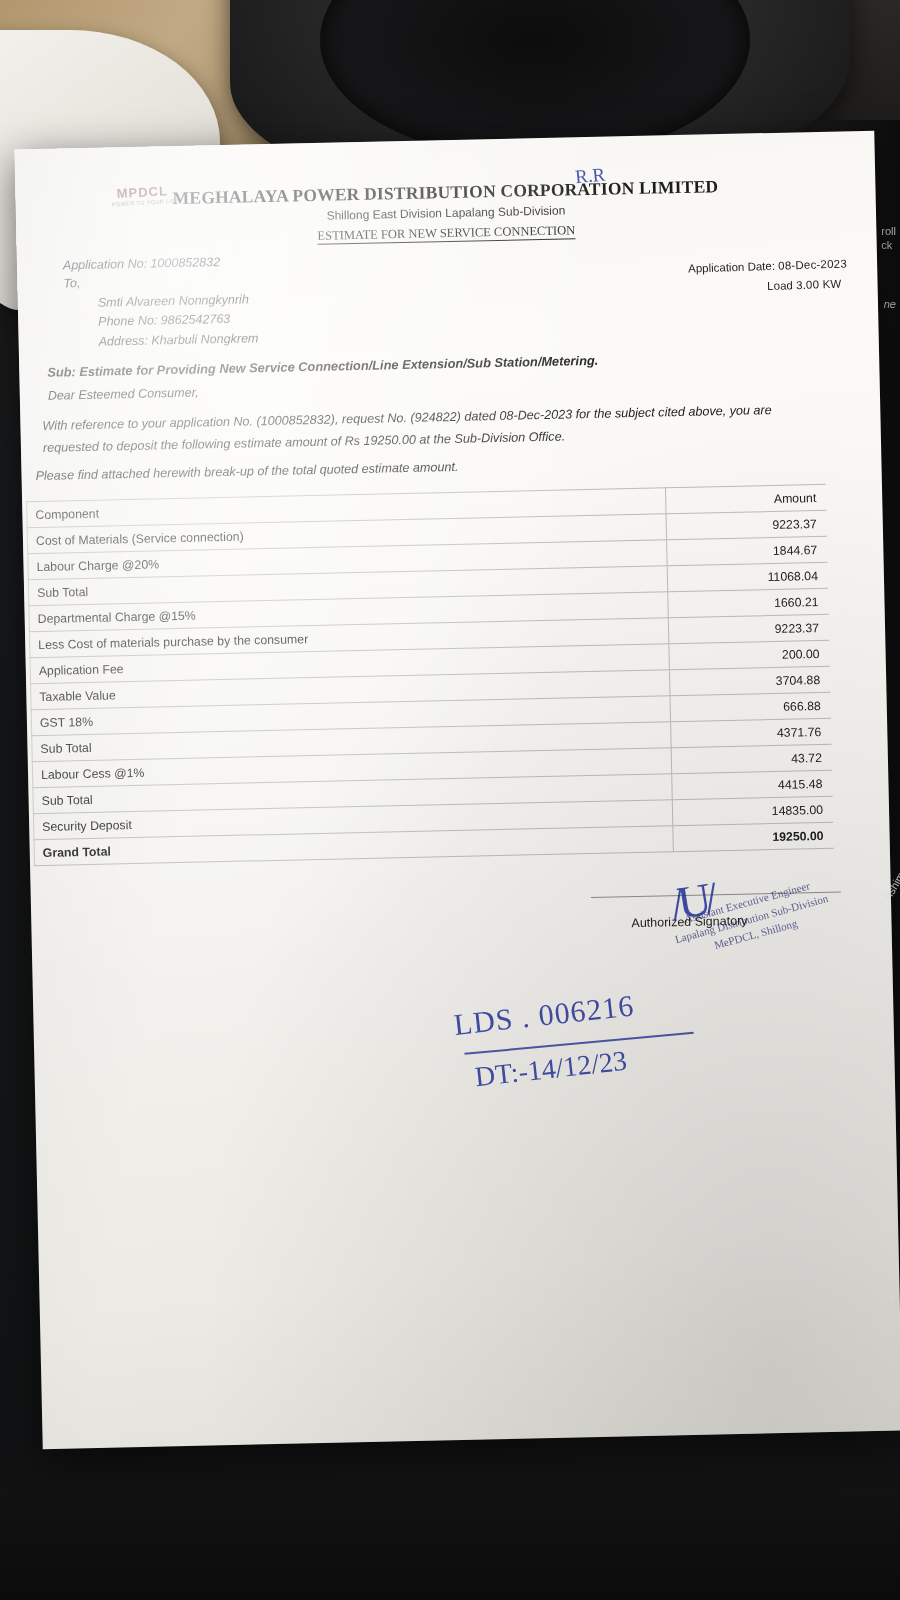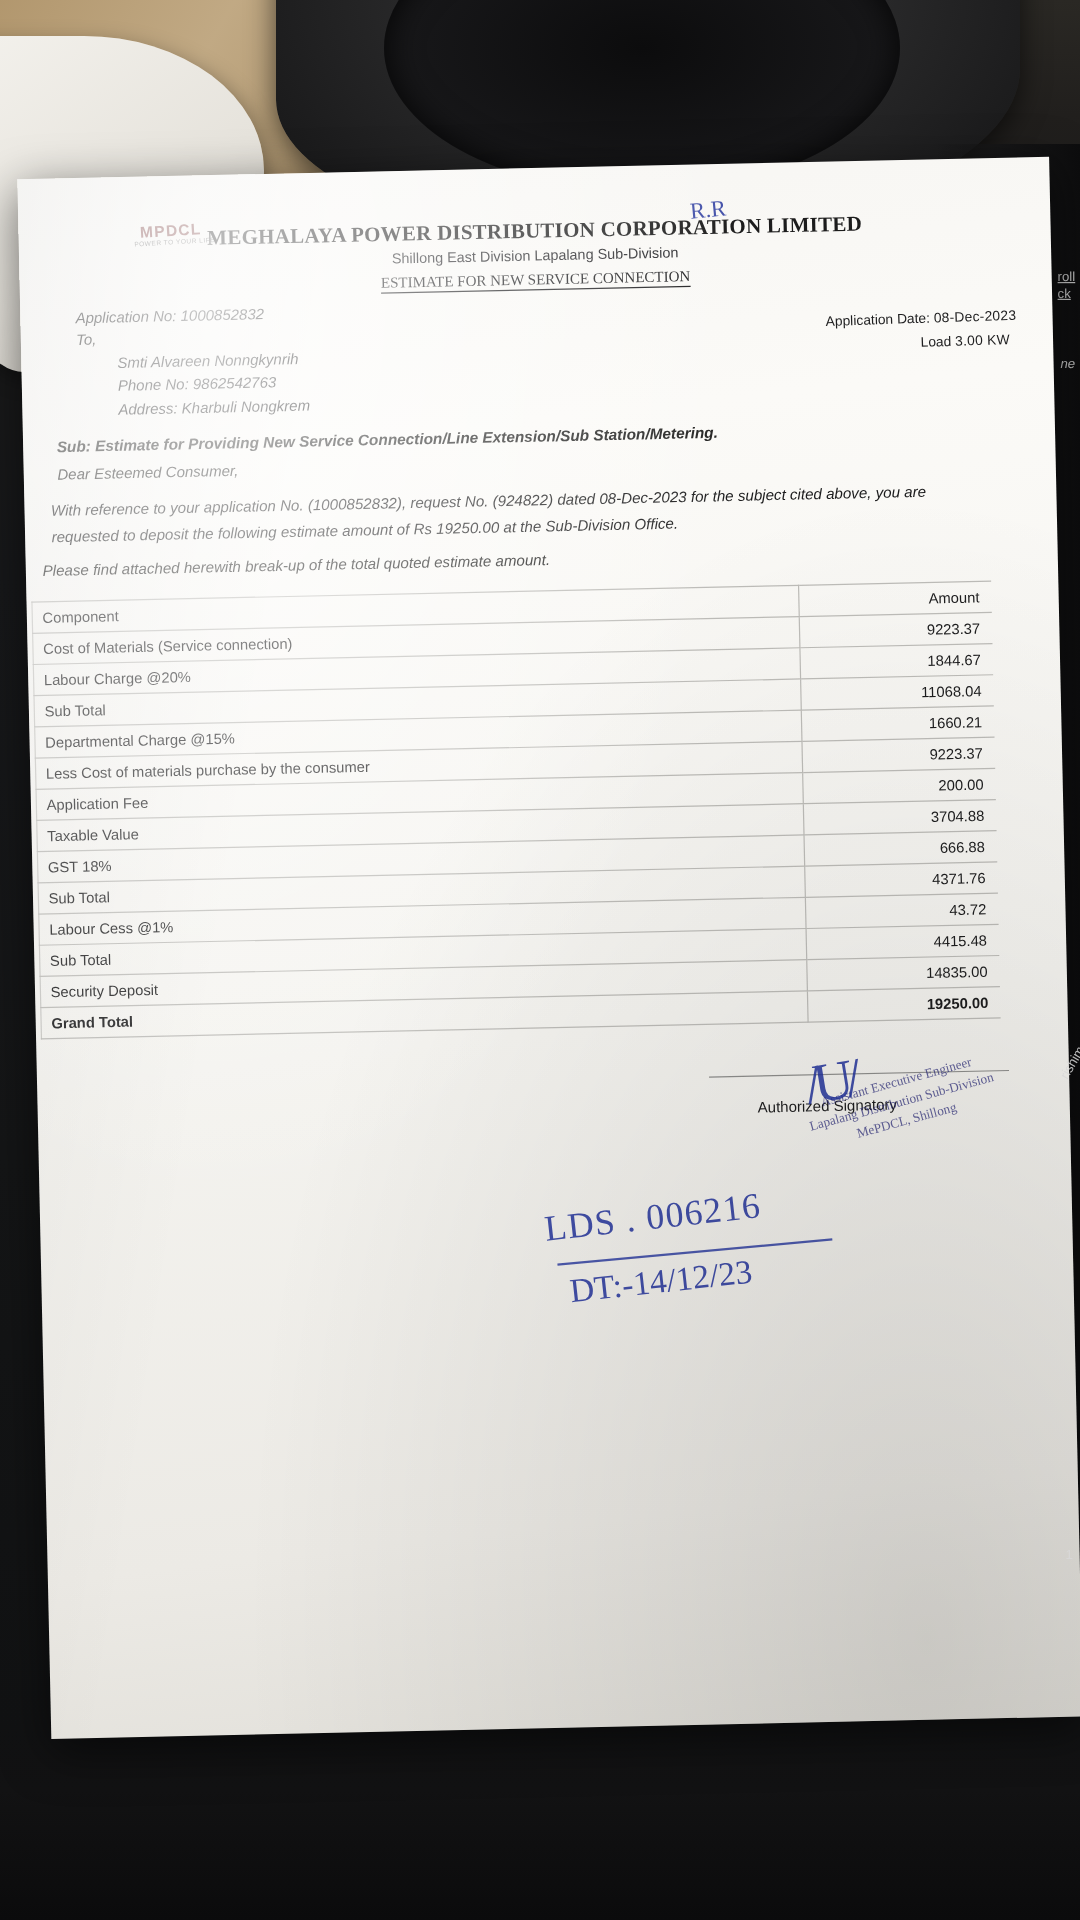--- a/index.html
+++ b/index.html
@@ -327,21 +327,21 @@
 <body>
 
 <div id="scene">
   <div class="desk-wood"></div>
   <div class="dark-tray"></div>
   <div class="tray-ring"></div>
   <div class="white-cloth"></div>
   <div class="dark-strip-right"></div>
   <div class="dark-bottom"></div>
 
-  <div class="edge-note" style="top:225px; white-space:pre;text-decoration:underline;">roll
+  <div class="edge-note" style="top:225px; white-space:pre;">roll
 ck</div>
   <div class="edge-note" style="top:298px;font-style:italic;">ne</div>
 </div>
 
 <div id="paper">
   <div class="paper-inner">
 
     <div class="logo">
       <div class="mark">MPDCL</div>
       <div class="tag">POWER TO YOUR LIFE</div>

